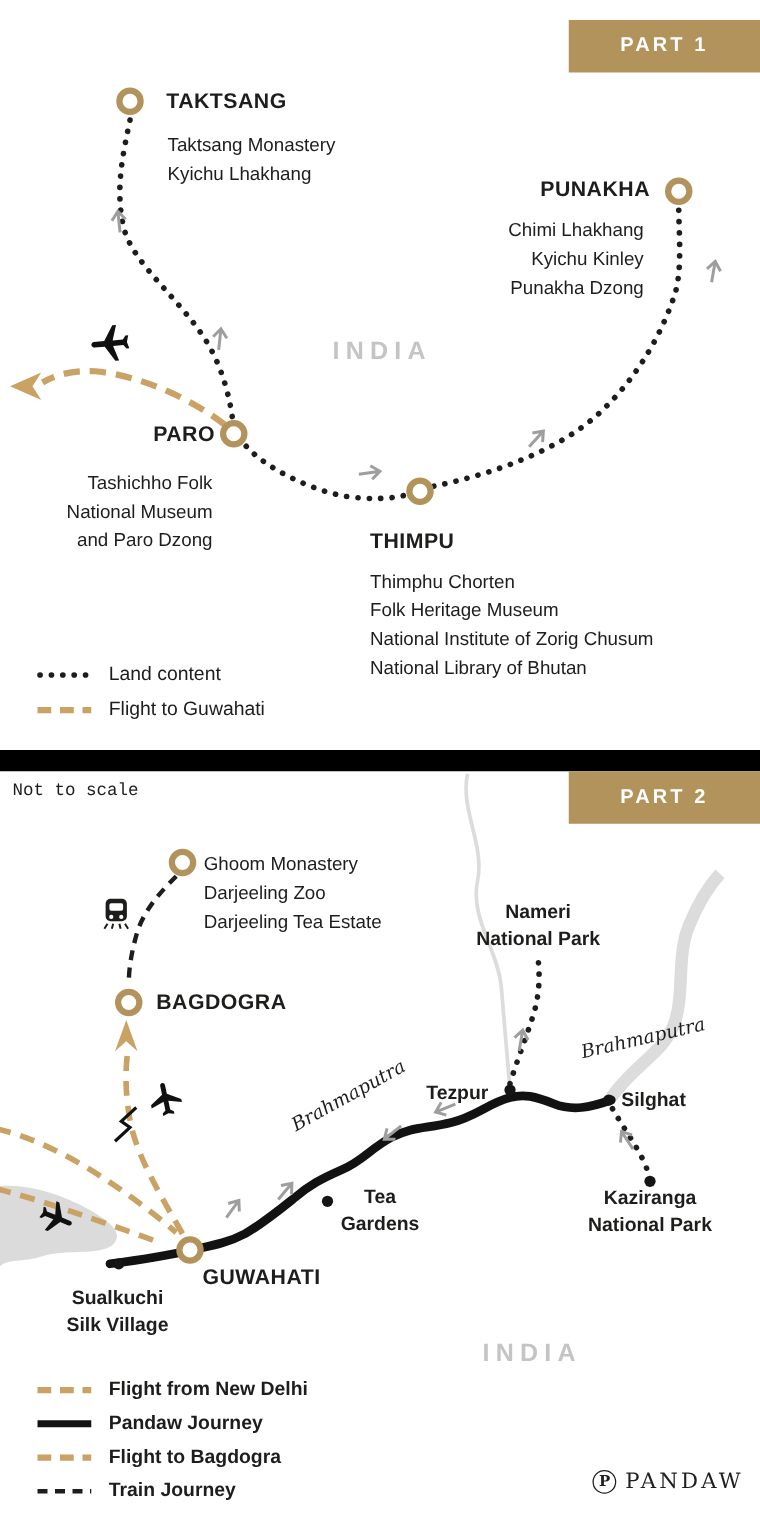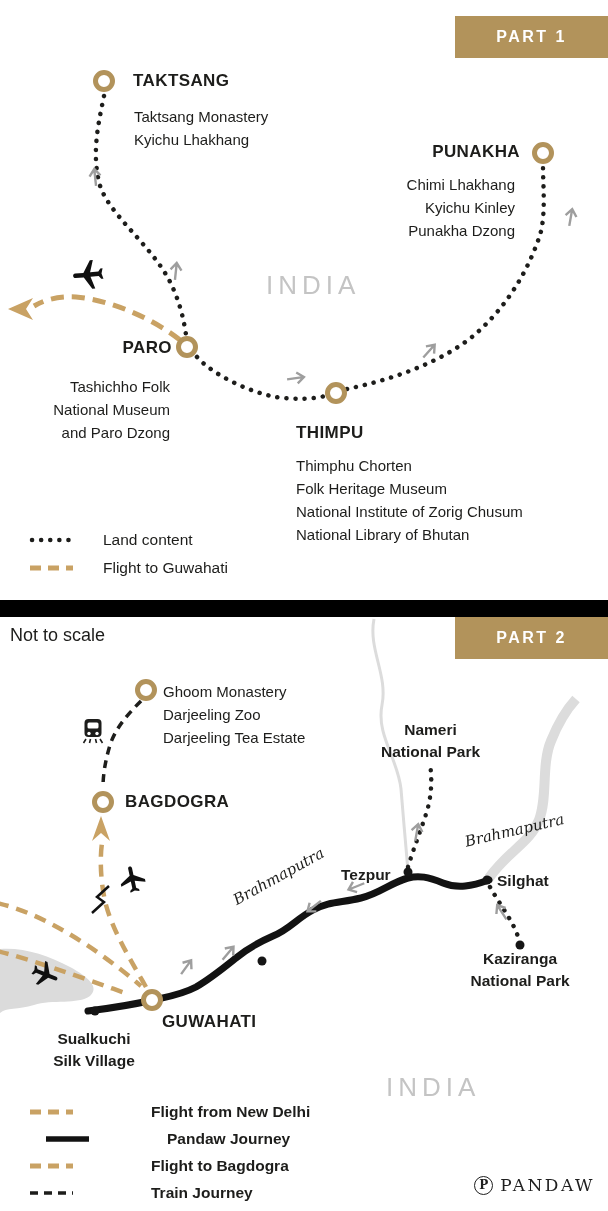--- a/index.html
+++ b/index.html
@@ -5,33 +5,33 @@
   html,body{margin:0;padding:0;background:#fff;}
   .stage{position:relative;width:608px;height:1211px;background:#fff;overflow:hidden;
          font-family:"Liberation Sans",sans-serif;color:#1d1d1b;}
   .abs{position:absolute;}
   .loc-name{font-weight:700;font-size:17px;letter-spacing:.4px;white-space:nowrap;}
   .detail{font-size:15px;font-weight:500;line-height:23px;white-space:nowrap;}
   .detail.right{text-align:right;}
   .place{font-weight:700;font-size:15.5px;line-height:22px;white-space:nowrap;}
   .center{text-align:center;}
   .dline{display:block;}
-  .india{font-size:26px;letter-spacing:5px;color:#c4c4c4;font-weight:400;}
+  .india{font-size:20px;letter-spacing:5px;color:#c4c4c4;font-weight:700;}
   .river{font-family:"DejaVu Serif",serif;font-style:italic;font-size:15px;white-space:nowrap;
          transform-origin:left top;color:#1d1d1b;}
   .badge{position:absolute;right:0;width:153px;height:42px;background:#b2935b;color:#fff;
          display:flex;align-items:center;justify-content:center;font-weight:700;font-size:16px;
          letter-spacing:2.5px;}
   .divider{position:absolute;left:0;top:600px;width:608px;height:17px;background:#000;}
   .marker{position:absolute;width:12px;height:12px;border:5px solid #b2935b;border-radius:50%;
           background:#fff;box-sizing:content-box;}
-  .scale-note{font-size:18px;font-weight:500;}
-  .legend-row{position:absolute;display:flex;align-items:center;gap:29px;height:24px;}
+  .scale-note{font-size:14px;font-weight:500;font-family:Liberation Mono, monospace;}
+  .legend-row{position:absolute;display:flex;align-items:center;gap:13px;height:24px;}
   .legend-label1{font-size:15.5px;font-weight:500;white-space:nowrap;}
-  .legend-label2{font-size:15.5px;font-weight:700;white-space:nowrap;margin-left:48px;}
+  .legend-label2{font-size:15.5px;font-weight:700;white-space:nowrap;}
   .lsample{flex:0 0 auto;}
   .dotted{fill:none;stroke:#1d1d1b;stroke-width:4.5;stroke-linecap:round;stroke-dasharray:0.1 9;}
   .tan-dash{fill:none;stroke:#c9a264;stroke-width:5;stroke-dasharray:13 8;}
   .train-dash{fill:none;stroke:#1d1d1b;stroke-width:3.5;stroke-dasharray:8 6;}
   .journey{fill:none;stroke:#121212;stroke-width:7;stroke-linecap:round;stroke-linejoin:round;}
   .stream{fill:none;stroke:#dcdcdc;}
   .arrows{stroke:#9e9e9e;fill:none;}
   .logo{position:absolute;right:13px;top:1175px;display:flex;align-items:center;gap:7px;color:#1f1f1f;}
   .logo-mark{width:19px;height:19px;border:1.7px solid #1f1f1f;border-radius:50%;display:flex;
              align-items:center;justify-content:center;font-family:"DejaVu Serif",serif;
@@ -191,40 +191,44 @@
   </div>
 
   <div class="abs place" style="left:341px;top:864px">Tezpur</div>
   <div class="abs place" style="left:497px;top:870px">Silghat</div>
 
   <div class="abs place center" style="left:452px;top:948px;width:136px">
     <span class="dline">Kaziranga</span>
     <span class="dline">National Park</span>
   </div>
 
+  <div class="abs place center" style="left:270px;top:947px;width:68px">
+    <span class="dline">Tea</span>
+    <span class="dline">Gardens</span>
+  </div>
 
   <div class="abs loc-name" style="left:162px;top:1012px">GUWAHATI</div>
 
   <div class="abs place center" style="left:38px;top:1028px;width:112px">
     <span class="dline">Sualkuchi</span>
     <span class="dline">Silk Village</span>
   </div>
 
   <div class="abs river" style="left:230px;top:893px;transform:rotate(-29deg)">Brahmaputra</div>
   <div class="abs river" style="left:463px;top:833px;transform:rotate(-13deg)">Brahmaputra</div>
 
   <div class="abs india" style="left:386px;top:1072px">INDIA</div>
 
   <div class="legend-row" style="left:28px;top:1100px">
     <svg class="lsample" width="46" height="12">
       <line x1="2" y1="6" x2="45" y2="6" class="tan-dash" style="stroke-dasharray:11 7"></line>
     </svg>
     <span class="legend-label2">Flight from New Delhi</span>
   </div>
-  <div class="legend-row" style="left:44px;top:1127px">
+  <div class="legend-row" style="left:28px;top:1127px">
     <svg class="lsample" width="46" height="12">
       <line x1="2" y1="6" x2="45" y2="6" stroke="#121212" stroke-width="5.5"></line>
     </svg>
     <span class="legend-label2">Pandaw Journey</span>
   </div>
   <div class="legend-row" style="left:28px;top:1154px">
     <svg class="lsample" width="46" height="12">
       <line x1="2" y1="6" x2="45" y2="6" class="tan-dash" style="stroke-dasharray:11 7"></line>
     </svg>
     <span class="legend-label2">Flight to Bagdogra</span>

